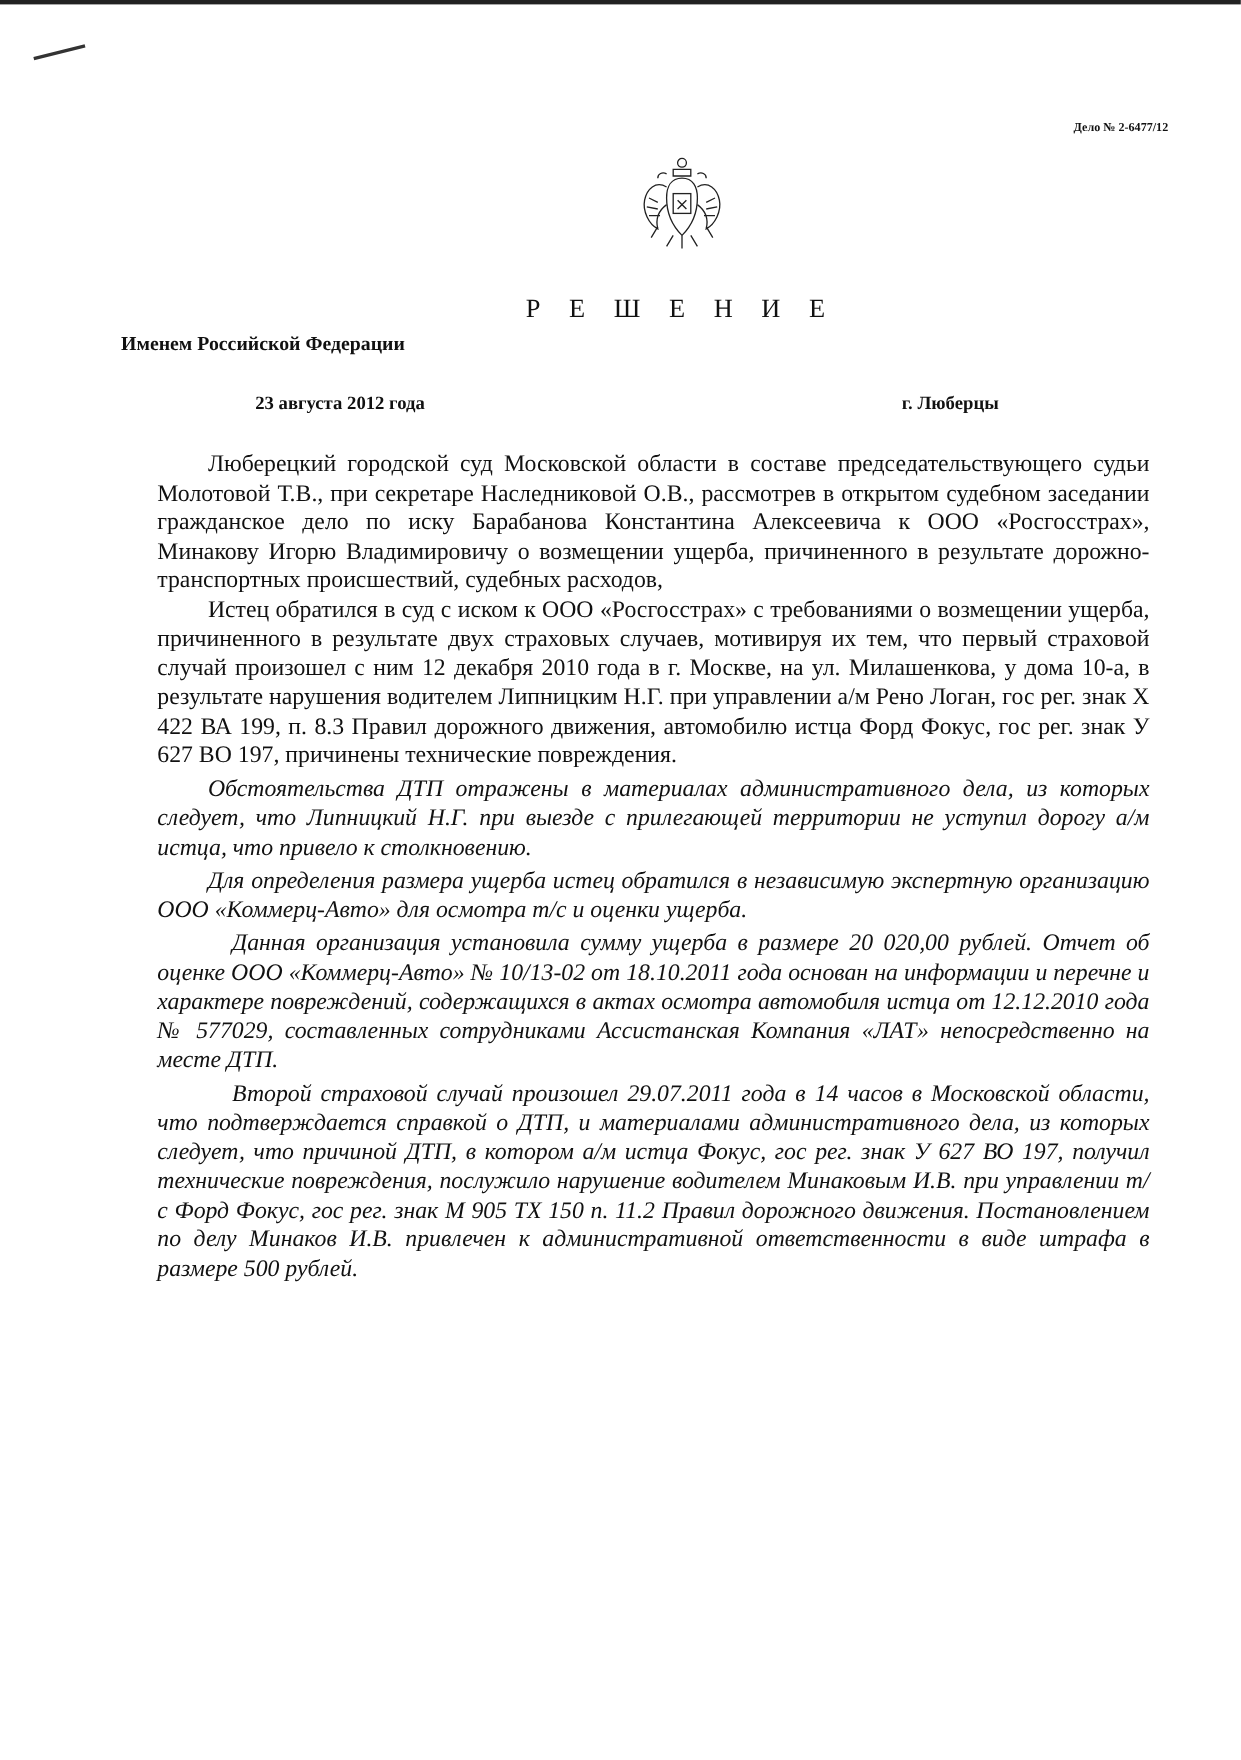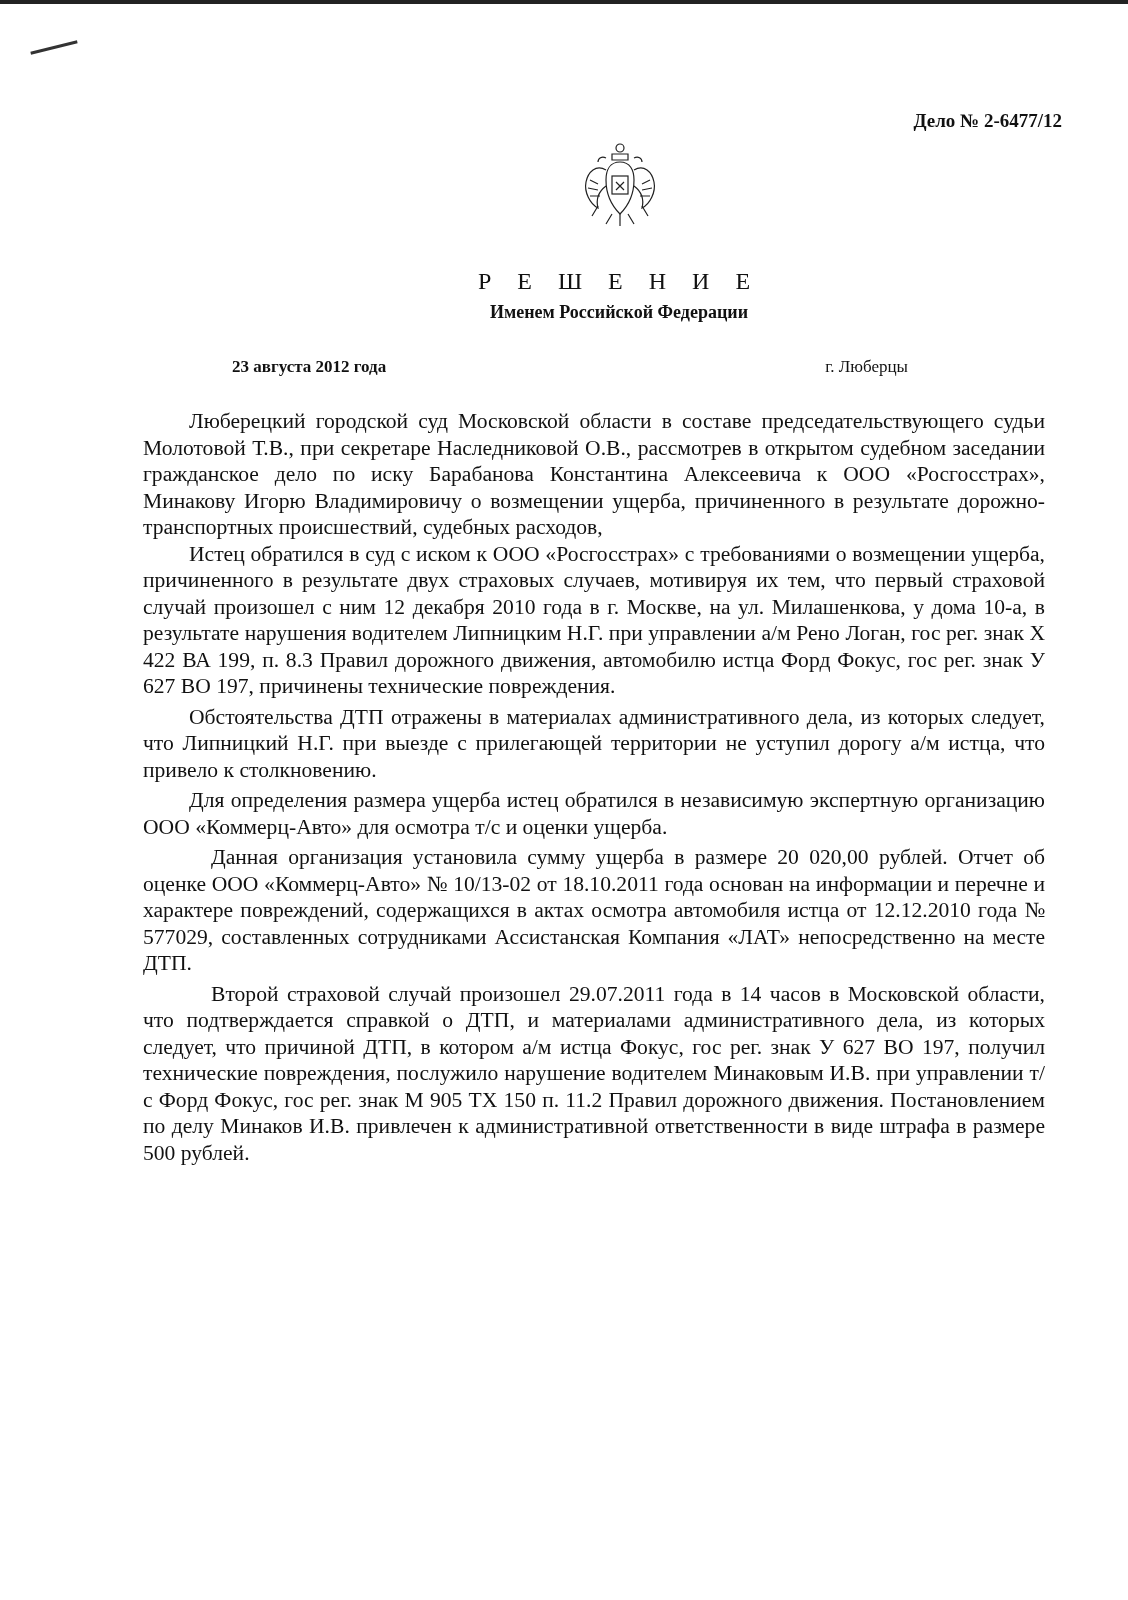--- a/index.html
+++ b/index.html
@@ -8,46 +8,46 @@
     font-family: "Liberation Serif", "DejaVu Serif", serif; color: #111;
   }
   .scan-top {
     position: absolute; left: 0; top: 0; width: 1128px; height: 4px; background: #222;
   }
   .scan-mark {
     position: absolute; left: 30px; top: 46px; width: 48px; height: 3px; background: #333;
     transform: rotate(-14deg);
   }
   .case-no {
-    position: absolute; right: 66px; top: 110px; font-weight: bold; font-size: 19px;
+    position: absolute; right: 66px; top: 110px; font-weight: bold; font-size: 11px;
   }
   .emblem {
     position: absolute; left: 582px; top: 140px; width: 76px; height: 90px;
   }
   .title {
     position: absolute; left: 0; width: 1128px; top: 268px; text-align: center;
     font-weight: normal; font-size: 24px; letter-spacing: 10px; padding-left: 110px; box-sizing: border-box;
   }
   .subtitle {
-    position: absolute; left: 0; width: 1128px; top: 302px; text-align: center;
+    position: absolute; left: 0; width: 1128px; top: 302px; 
     font-weight: bold; font-size: 18px; padding-left: 110px; box-sizing: border-box;
   }
   .date { position: absolute; left: 232px; top: 357px; font-weight: bold; font-size: 17px; }
-  .city { position: absolute; right: 220px; top: 357px; font-weight: normal; font-size: 17px; text-align: center; }
+  .city { position: absolute; right: 220px; top: 357px; font-weight: bold; font-size: 17px; text-align: center; }
   .body {
     position: absolute; left: 143px; top: 408px; width: 902px;
     font-size: 21.6px; line-height: 26.5px; text-align: justify;
   }
   .body p { margin: 0; text-indent: 46px; }
   .body p.indent2 { text-indent: 68px; }
   .body p.first { text-indent: 46px; }
   .heading {
     text-align: center; font-size: 24px; line-height: 28px; margin: 0;
   }
-  .body p.space { margin-top: 4px; }
+  .body p.space { margin-top: 4px; font-style: italic; }
 </style>
 </head>
 <body>
 
 <div class="scan-top"></div>
 <div class="scan-mark"></div>
 
 <div class="case-no">Дело № 2-6477/12</div>
 
 <svg class="emblem" viewBox="0 0 76 90">

